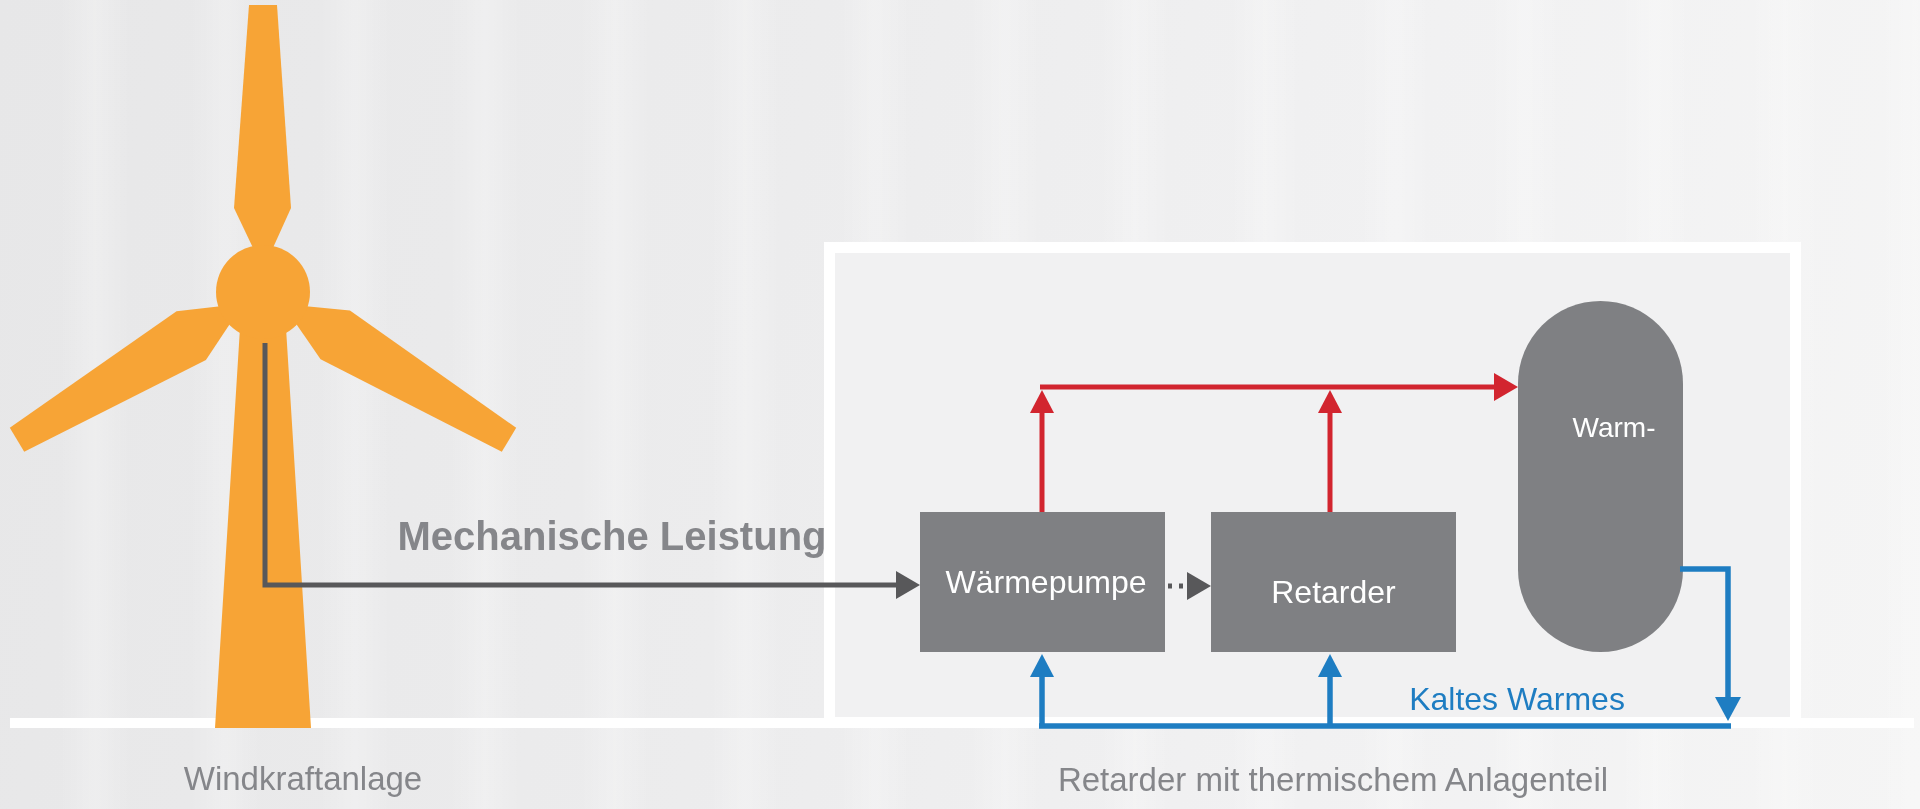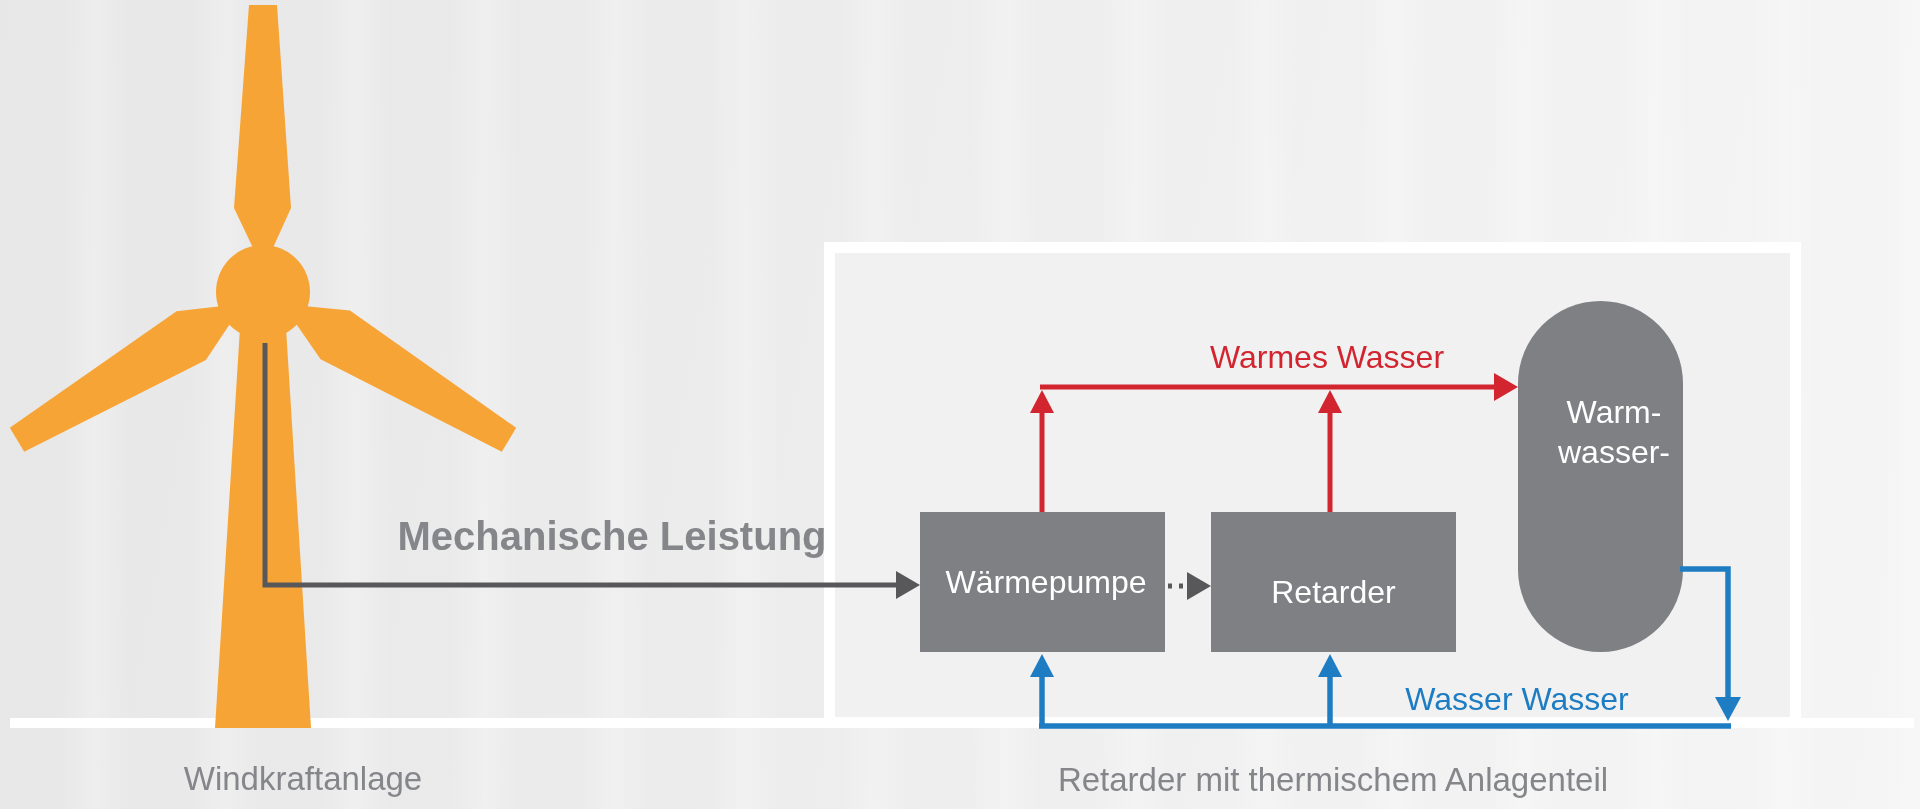--- a/index.html
+++ b/index.html
@@ -37,22 +37,22 @@
   .cold-label{font-size:32px;color:#1e7dc2;}
   .box-label{
     position:absolute;
     color:#ffffff;
     font-size:32px;
     text-align:center;
     display:flex;align-items:center;justify-content:center;
   }
   .reservoir-label{
     position:absolute;
-    left:1518px;top:392px;width:192px;
-    color:#ffffff;font-size:32px;line-height:40px;
+    left:1518px;top:408px;width:192px;
+    color:#ffffff;font-size:28px;line-height:40px;
     text-align:center;
   }
 </style>
 </head>
 <body>
 
 <div class="stage">
 
   <svg width="1920" height="809" viewBox="0 0 1920 809">
 
@@ -99,30 +99,28 @@
       <path d="M1042,728 L1042,676"></path>
       <path d="M1330,728 L1330,676"></path>
     </g>
     <polygon points="1728,721 1715,697 1741,697" fill="#1e7dc2"></polygon>
     <polygon points="1042,654 1030,677 1054,677" fill="#1e7dc2"></polygon>
     <polygon points="1330,654 1318,677 1342,677" fill="#1e7dc2"></polygon>
   </svg>
 
   <div class="label mech-label" style="left:612px;top:514px;">Mechanische Leistung</div>
 
-  <div class="label warm-label" style="left:1327px;top:339px;">Warmes Wasser</div>
 
-  <div class="label cold-label" style="left:1517px;top:681px;">Wasser Wasser</div>
+  <div class="label cold-label" style="left:1517px;top:681px;">Kaltes Warmes</div>
 
   <div class="box-label" style="left:920px;top:512px;width:252px;height:140px;">Wärmepumpe</div>
 
   <div class="box-label" style="left:1211px;top:512px;width:245px;height:160px;">Retarder</div>
 
   <div class="reservoir-label">
     <div>Warm-</div>
-    <div>wasser-</div>
   </div>
 
   <div class="label caption" style="left:303px;top:760px;">Windkraftanlage</div>
 
   <div class="label caption" style="left:1333px;top:761px;">Retarder mit thermischem Anlagenteil</div>
 
 </div>
 
 </body></html>

